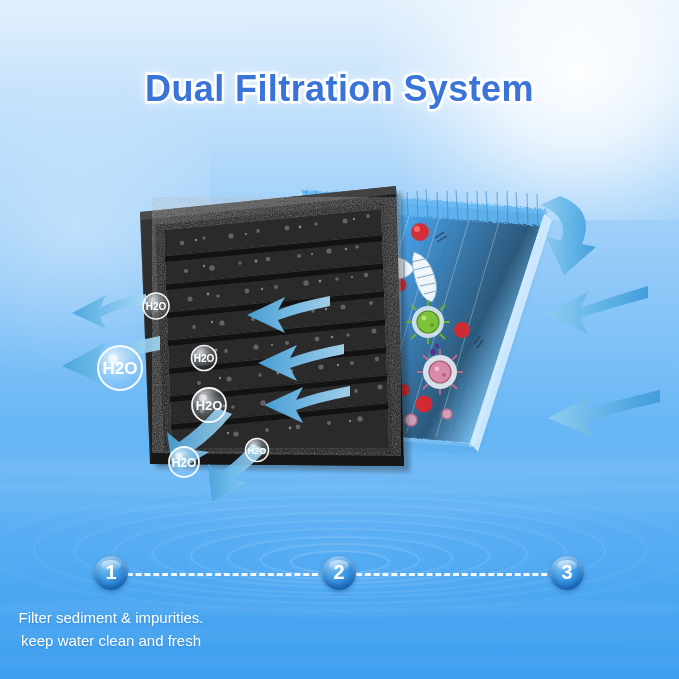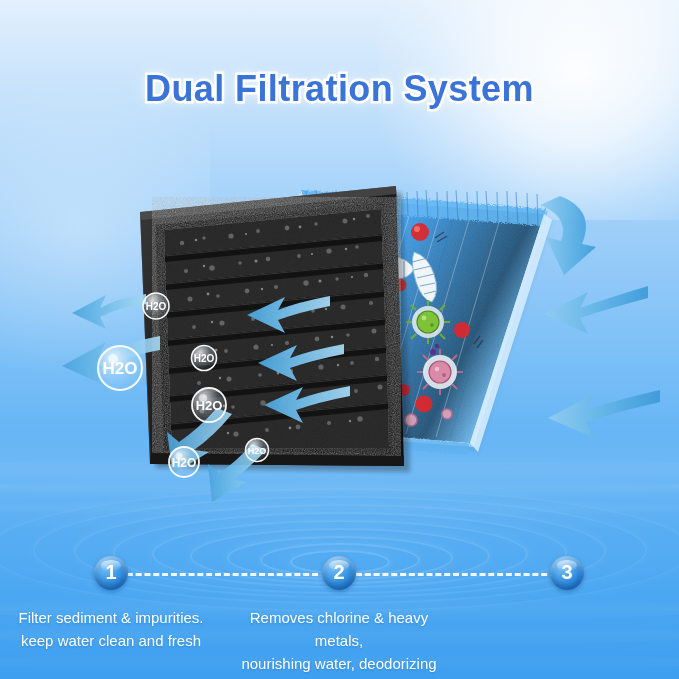--- a/index.html
+++ b/index.html
@@ -533,21 +533,19 @@
     <div class="dash-line dash-a"></div>
     <div class="dash-line dash-b"></div>
 
     <div class="step step-1">
       <div class="bullet">1</div>
       <div class="step-text">Filter sediment &amp; impurities.
 keep water clean and fresh</div>
     </div>
     <div class="step step-2">
       <div class="bullet">2</div>
-      <div class="step-text">Removes chlorine &amp; heavy metals,
-nourishing water, deodorizing</div>
     </div>
     <div class="step step-3">
       <div class="bullet">3</div>
     </div>
   </div>
 
 </div>
 
 </body></html>

